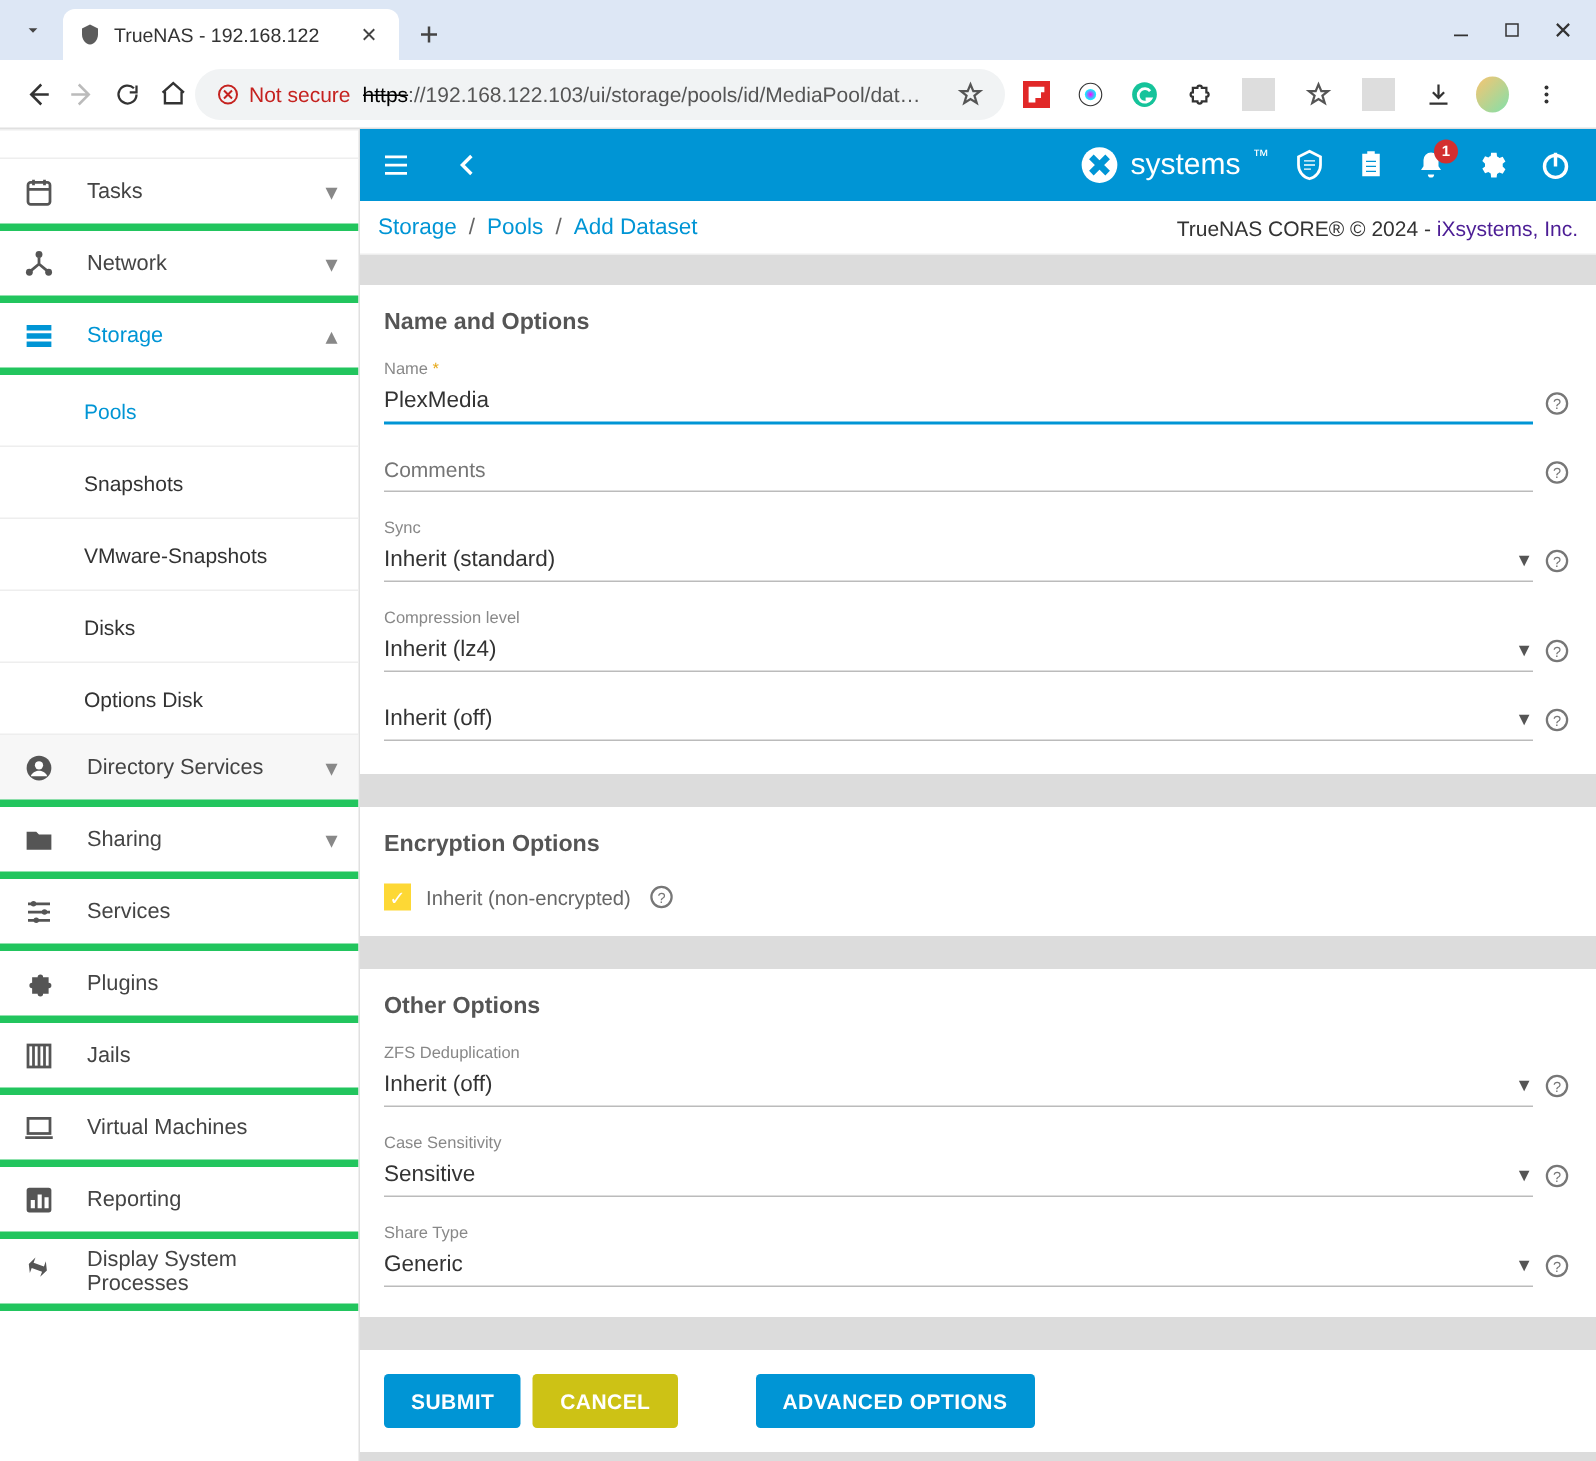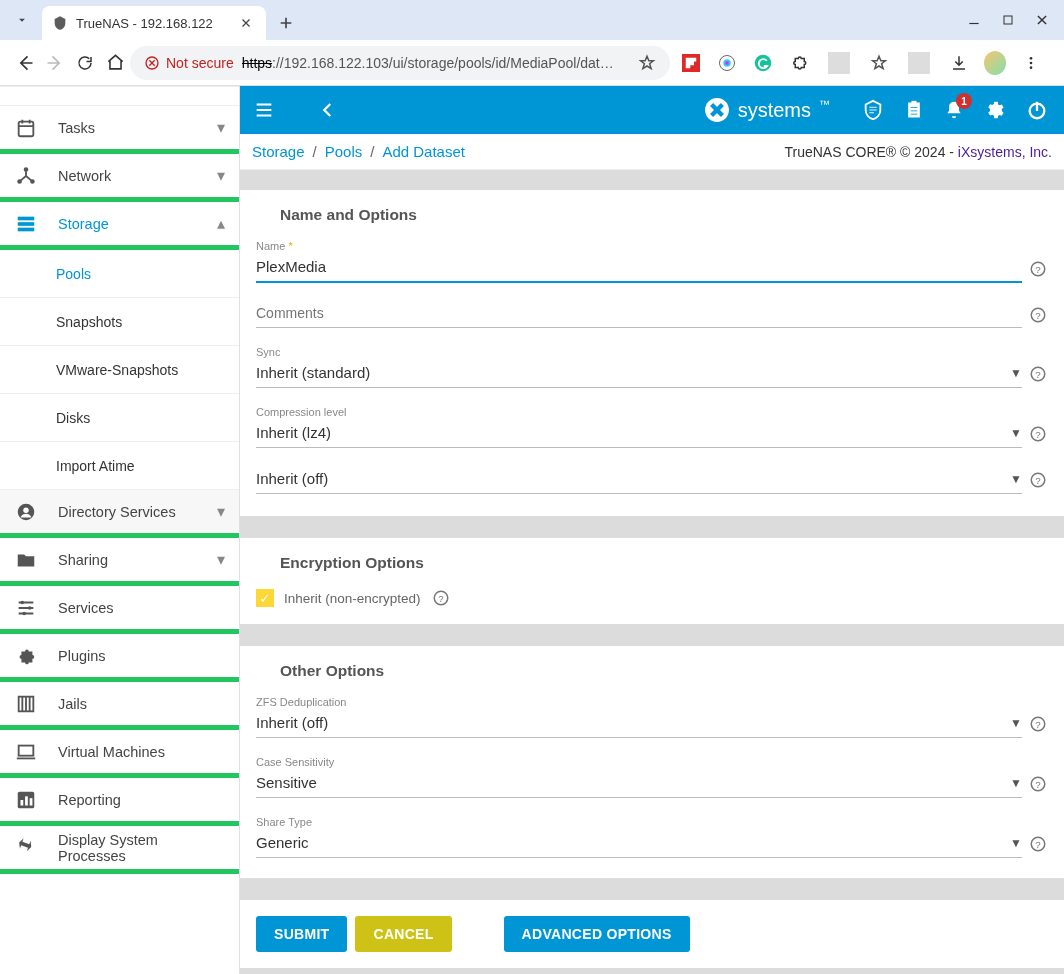--- a/index.html
+++ b/index.html
@@ -34,35 +34,35 @@
   .side-item { display:flex; align-items:center; height:48px; padding:0 14px; gap:20px; cursor:pointer; border-bottom:5px solid #22c55e; color:#333; }
   .side-item.top-cut { border-top:1px solid #eee; }
   .side-item .icon { width:24px; color:#555; display:flex; align-items:center; justify-content:center; }
   .side-item .label { flex:1; font-size:14.5px; color:#444; }
   .side-item.active .label, .side-item.active .icon { color:#0095d5; }
   .side-item .expand { color:#888; }
   .side-sub { display:flex; align-items:center; height:48px; padding-left:56px; font-size:14px; cursor:pointer; border-bottom:1px solid #eee; color:#333; }
   .side-sub.active { color:#0095d5; }
   
   .main { flex:1; display:flex; flex-direction:column; overflow:hidden; }
-  .topbar { height:48px; background:#0095d5; display:flex; align-items:center; gap:16px; padding-right:16px; color:#fff; }
+  .topbar { height:48px; background:#0095d5; display:flex; align-items:center; padding-right:16px; color:#fff; }
   .topbar .menu-btn, .topbar .back-btn { width:48px; height:48px; display:flex; align-items:center; justify-content:center; cursor:pointer; }
   .topbar .brand { margin-left:auto; display:flex; align-items:center; gap:8px; font-size:20px; margin-right:16px; }
   .topbar .right-icons { display:flex; align-items:center; gap:20px; }
   .topbar .right-icons .ticon { cursor:pointer; position:relative; display:flex; }
   .notif-badge { position:absolute; top:-6px; right:-8px; background:#d32f2f; color:#fff; font-size:10px; width:16px; height:16px; border-radius:50%; display:flex; align-items:center; justify-content:center; font-weight:bold; }
   .breadcrumb-row { height:36px; display:flex; align-items:center; padding:0 12px; font-size:15px; border-bottom:1px solid #eee; }
   .breadcrumb-row a { color:#0095d5; text-decoration:none; cursor:pointer; }
   .breadcrumb-row .sep { margin:0 8px; color:#666; }
   .breadcrumb-row .right { margin-left:auto; color:#333; font-size:14px; }
   .breadcrumb-row .right a { color:#4c1d95; }
   .content-scroll { flex:1; overflow-y:auto; background:#dcdcdc; }
   .form-panel { background:#fff; margin:0; }
   .form-section { padding:16px; }
-  .section-title { font-weight:600; color:#555; font-size:15.5px; margin-bottom:16px;margin-left:24px; }
+  .section-title { font-weight:600; color:#555; font-size:15.5px; margin-bottom:16px; }
   .field { margin-bottom:18px; position:relative; }
   .field .flabel { font-size:11px; color:#888; margin-bottom:2px; }
   .field .flabel .req { color:#e6a817; }
   .field-row { display:flex; align-items:center; gap:6px; }
   .field-input { flex:1; border:none; border-bottom:1px solid #bbb; font-size:15px; padding:4px 0 6px 0; outline:none; background:transparent; color:#333; }
   .field-input.active { border-bottom:2px solid #0095d5; }
   .select-field { flex:1; border-bottom:1px solid #bbb; font-size:15px; padding:4px 0 6px 0; color:#333; display:flex; align-items:center; cursor:pointer; }
   .select-field .sval { flex:1; }
   .select-field .caret { color:#555; font-size:12px; }
   .help-icon { width:20px; height:20px; display:flex; align-items:center; justify-content:center; color:#777; cursor:pointer; flex-shrink:0; }
@@ -257,21 +257,21 @@
     <div class="side-sub">
         <span>Snapshots</span>
       </div>
     <div class="side-sub">
         <span>VMware-Snapshots</span>
       </div>
     <div class="side-sub">
         <span>Disks</span>
       </div>
     <div class="side-sub">
-        <span>Import Atime</span>
+        <span>Options Disk</span>
       </div>
     <div class="side-item" style="background:#f7f7f7">
       <span class="icon">
           <svg width="22" height="22" viewBox="0 0 24 24">
             <circle cx="12" cy="12" r="9" fill="#555"></circle>
             <circle cx="12" cy="10" r="3" fill="#fff"></circle>
             <path fill="#fff" d="M6 18c1-3 4-4 6-4s5 1 6 4z"></path>
           </svg>
         </span>
       <span class="label">Directory Services</span>

